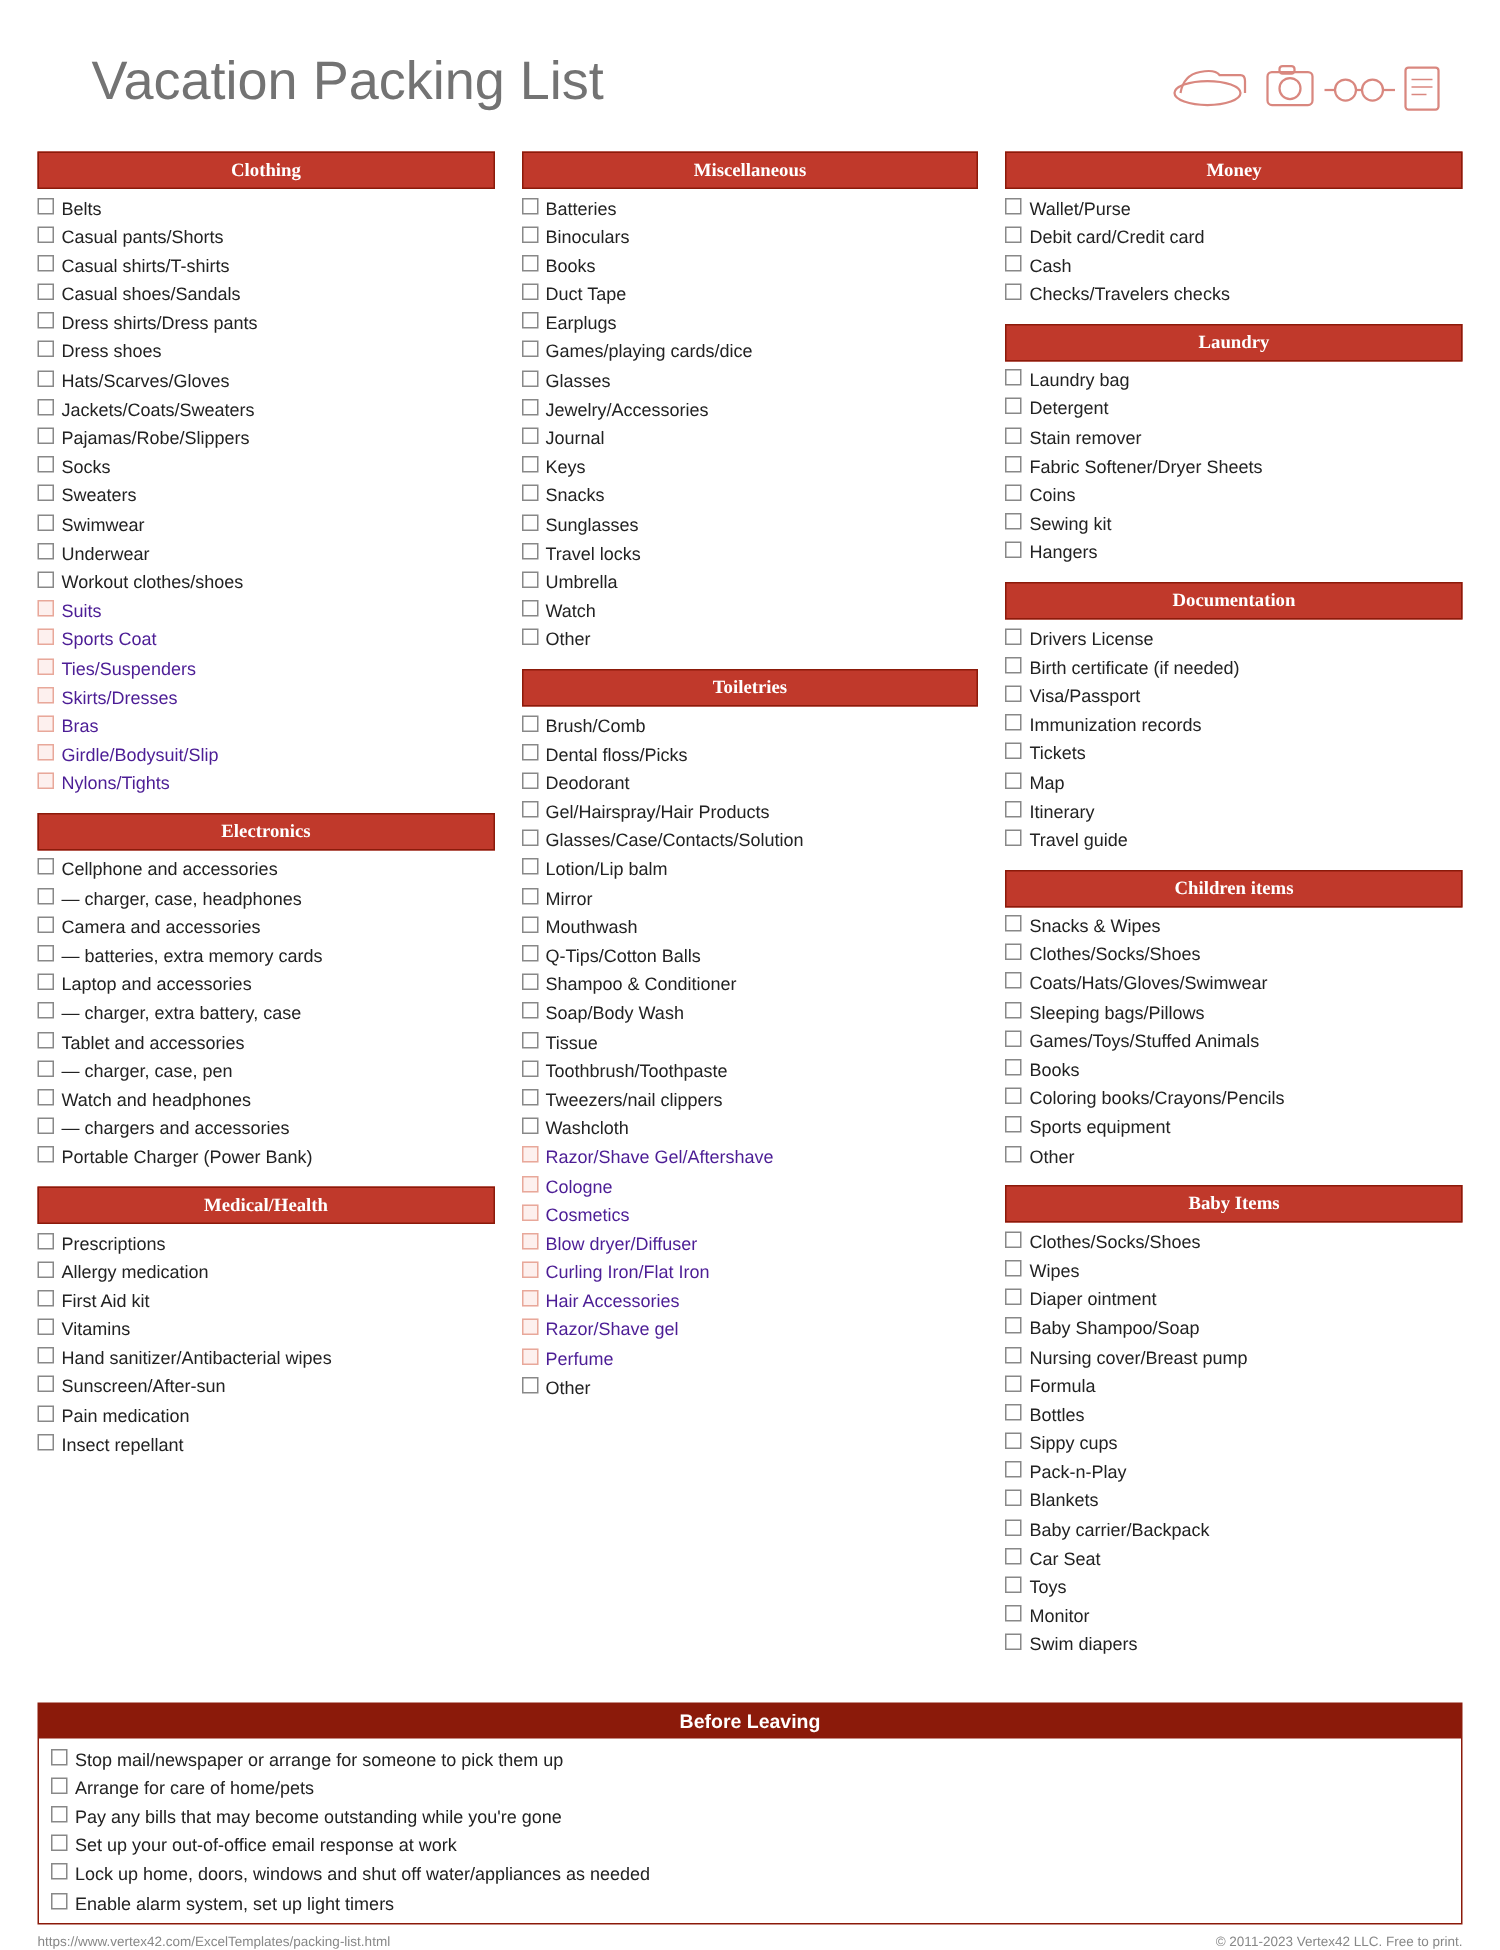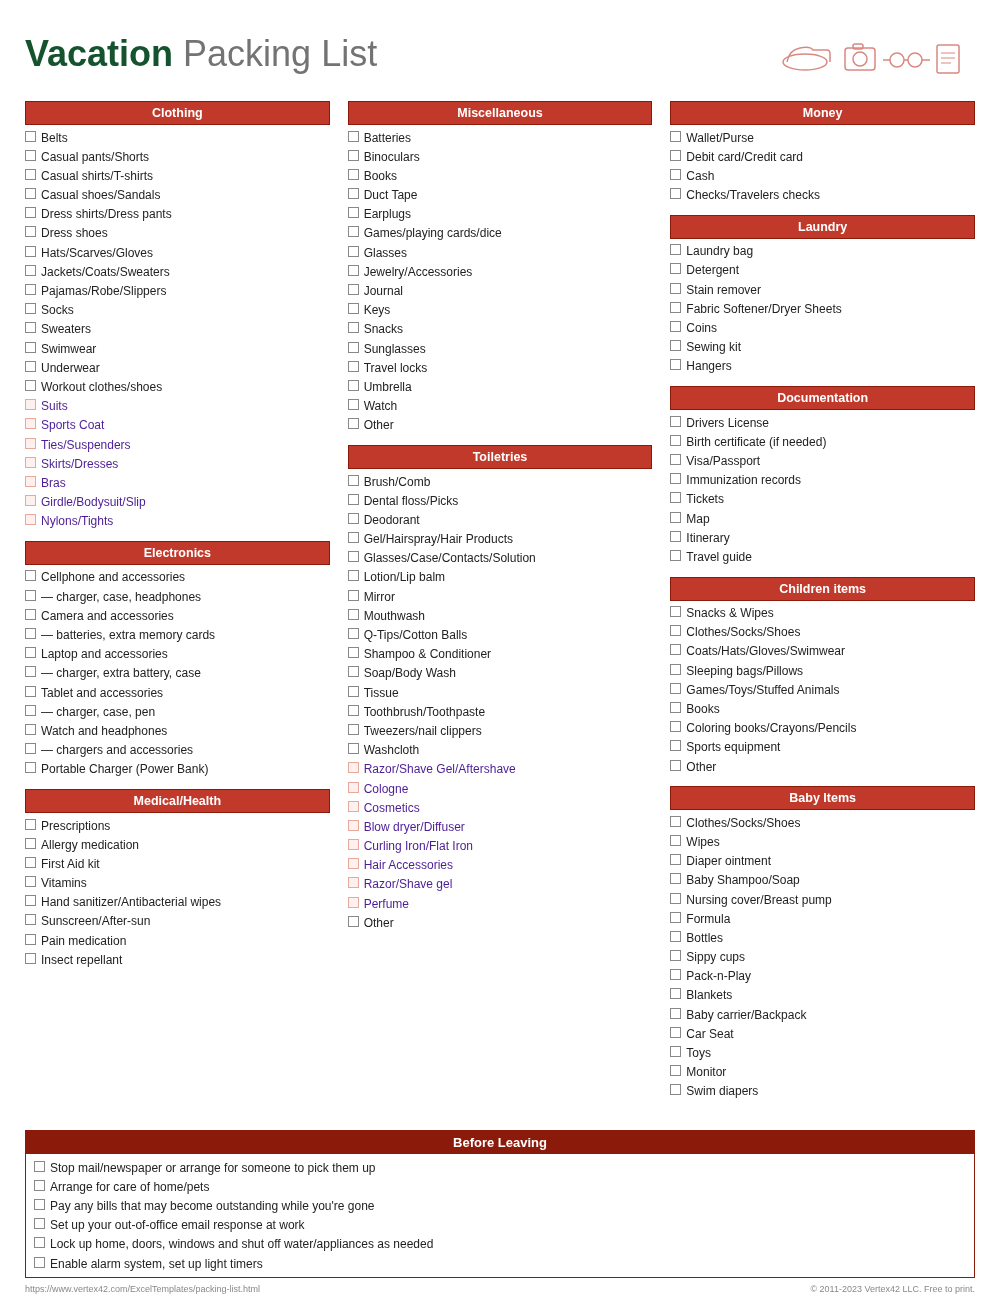--- a/index.html
+++ b/index.html
@@ -16,22 +16,23 @@
       display: flex;
       align-items: center;
       justify-content: space-between;
       margin-bottom: 14px;
     }
     .page-title {
       font-size: 36px;
       line-height: 1.1;
     }
     .page-title strong {
-      color: #14532d;
-      font-weight: 700;
+      color: #737373;
+      font-weight: 400;
+      margin-left: 36px;
     }
     .page-title span {
       color: #737373;
       font-weight: 400;
     }
     .header-icons {
       font-size: 28px;
       color: #c0392b;
       opacity: 0.6;
       letter-spacing: 4px;
@@ -47,20 +48,21 @@
     }
     .section-header {
       background: #c0392b;
       color: #fff;
       font-weight: bold;
       font-size: 12.5px;
       text-align: center;
       padding: 4px 21px;
       border: 1.5px solid #8B1A0A;
       margin-bottom: 3px;
+      font-family: Liberation Serif, serif;
     }
     .check-item {
       display: flex;
       align-items: flex-start;
       padding: 1.5px 0;
       line-height: 1.35;
     }
     .check-item .cb {
       width: 11px;
       height: 11px;

